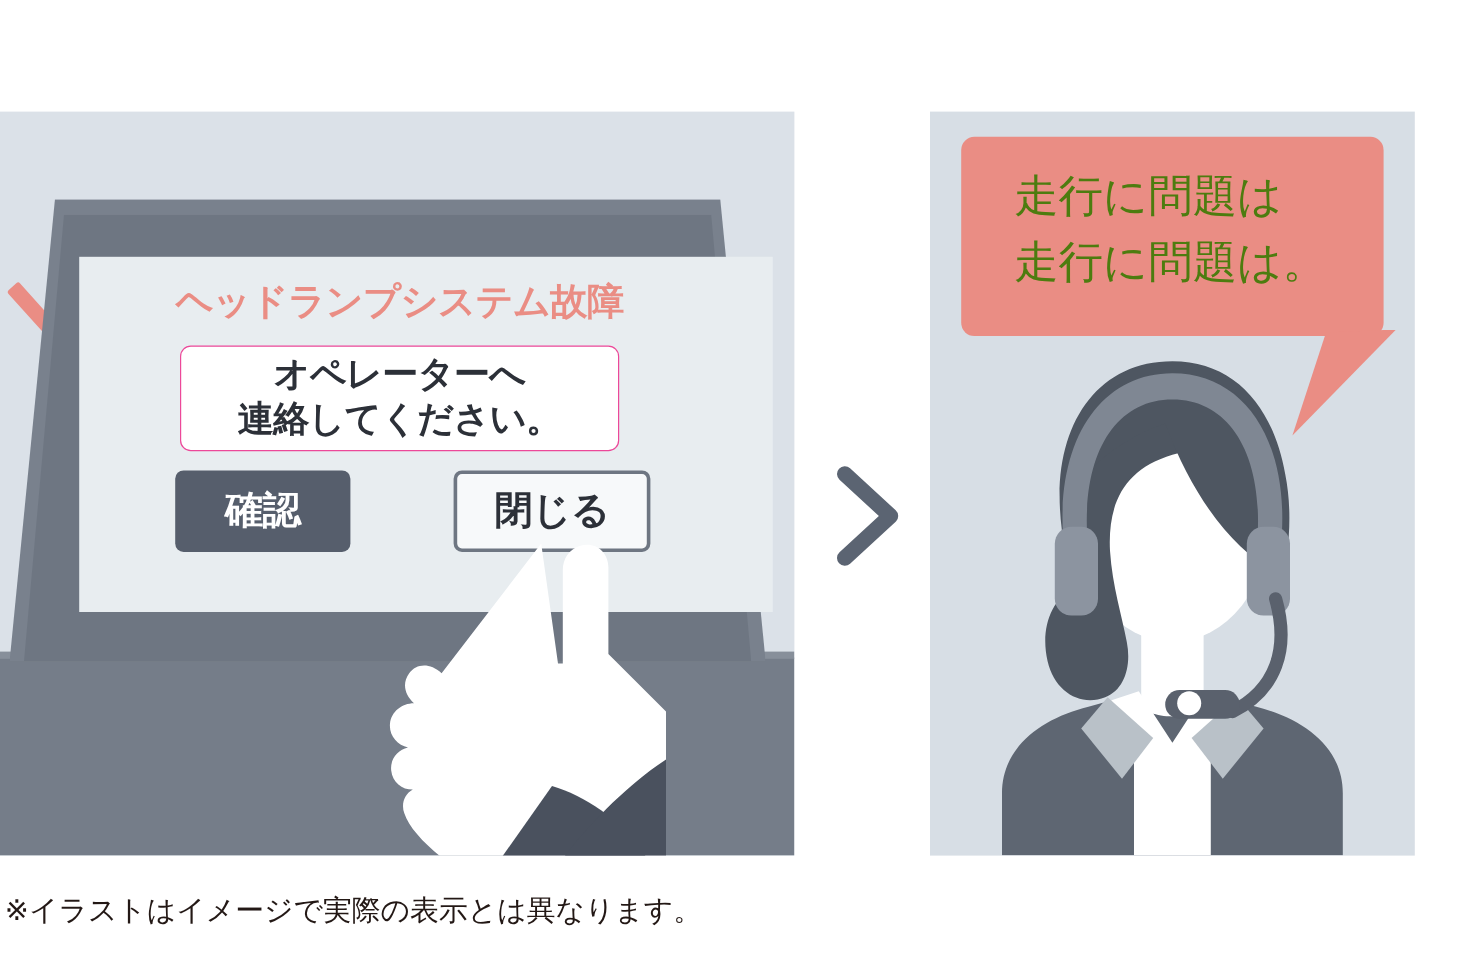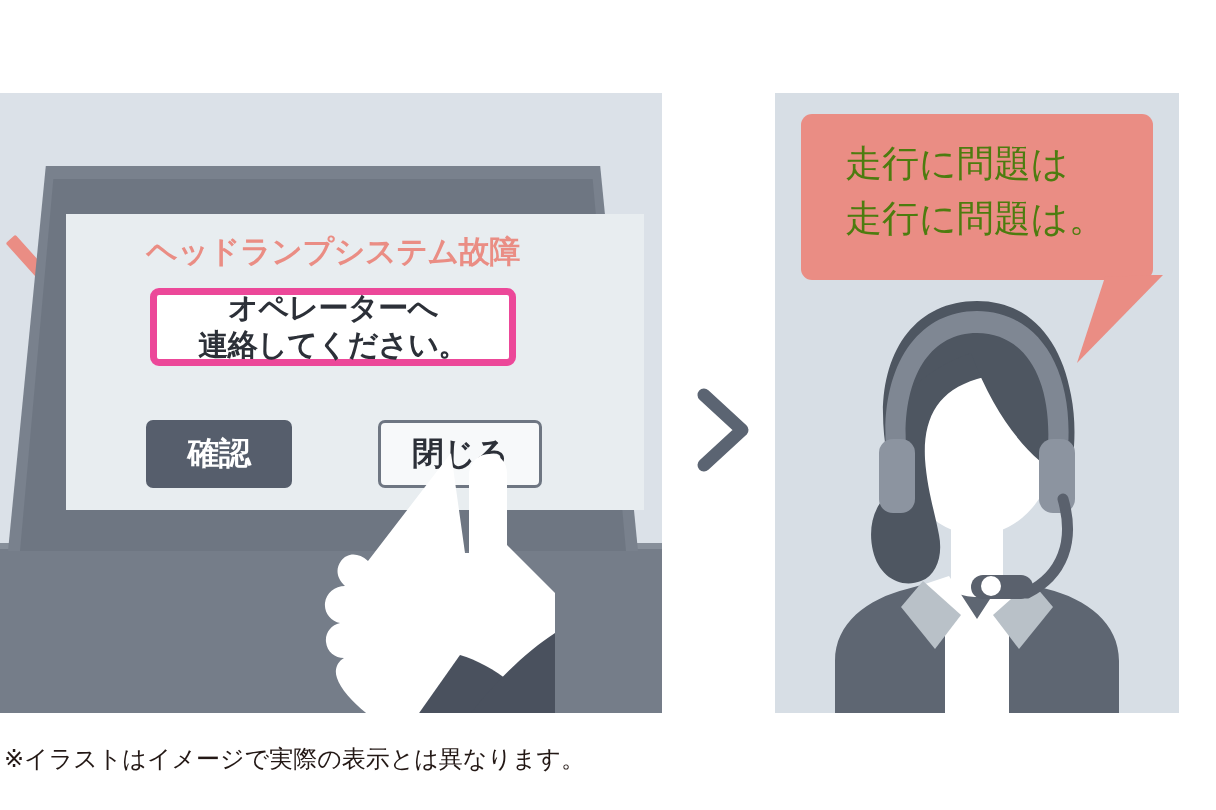--- a/index.html
+++ b/index.html
@@ -48,31 +48,31 @@
     position:absolute;left:66px;top:121px;width:534px;height:296px;
     background:#e8edf0;
     padding-left:44px;
   }
   .screen-title{
     position:absolute;left:0;top:17px;width:534px;text-align:center;
     color:#ea8d84;font-weight:bold;font-size:31px;letter-spacing:-0.5px;
     white-space:nowrap;
   }
   .msg-box{
-    position:absolute;left:84px;top:74px;width:366px;height:78px;
-    background:#ffffff;border:7px solid #ec4899;border-radius:9px;
+    position:absolute;left:84px;top:74px;width:366px;height:88px;
+    background:#ffffff;border:1px solid #ec4899;border-radius:9px;
     box-sizing:border-box;
     display:flex;flex-direction:column;align-items:center;justify-content:center;
   }
   .msg-line{
     color:#2c3038;font-weight:bold;font-size:30px;line-height:1.22;
     white-space:nowrap;letter-spacing:-0.5px;
   }
   .btn-row{
-    position:absolute;left:0;top:202px;width:534px;height:78px;
+    position:absolute;left:0;top:174px;width:534px;height:78px;
   }
   .btn{
     position:absolute;box-sizing:border-box;
     display:flex;align-items:center;justify-content:center;
     font-weight:bold;font-size:32px;letter-spacing:-0.5px;white-space:nowrap;
   }
   .btn-confirm{
     left:80px;top:4px;width:146px;height:68px;
     background:#565e6c;color:#ffffff;border-radius:7px;
   }

